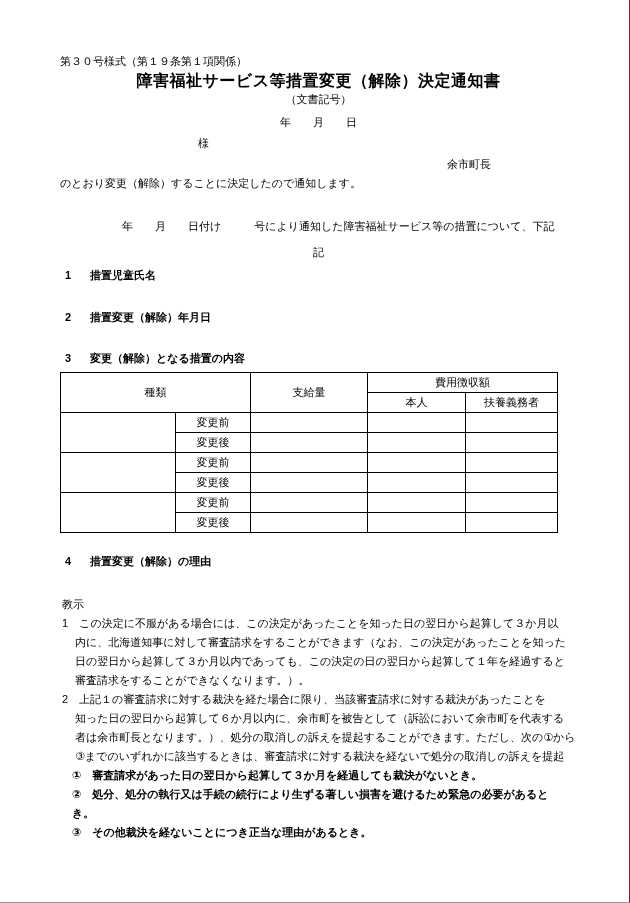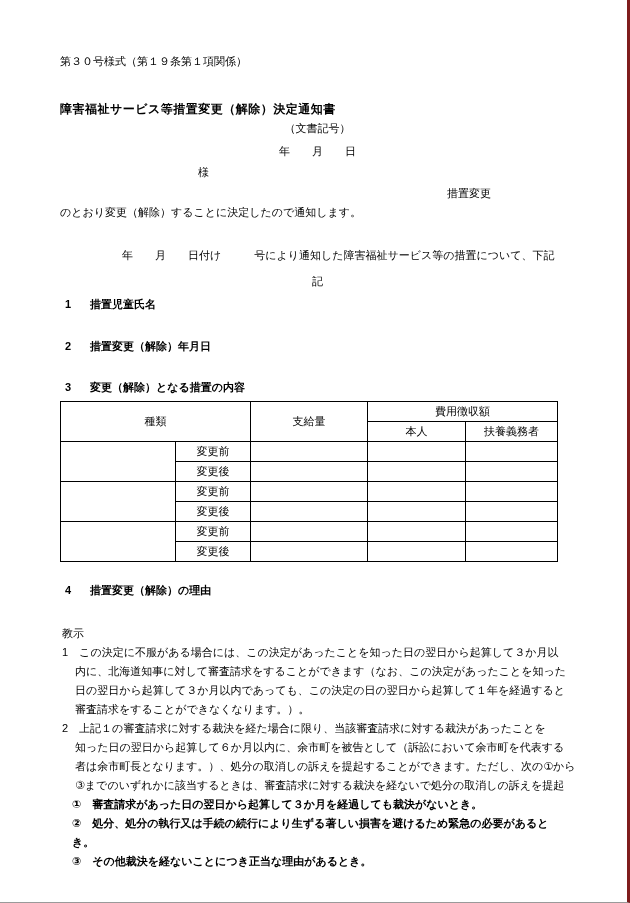--- a/index.html
+++ b/index.html
@@ -3,35 +3,34 @@
 <meta charset="utf-8">
 <style>
   * { margin: 0; padding: 0; box-sizing: border-box; }
   html, body { background: #e8e8e8; }
   .page {
     position: relative;
     width: 630px;
     height: 903px;
     margin: 0 auto;
     background: #ffffff;
-    border-right: 3px solid #7f1d1d;
+    border-right: 1px solid #7f1d1d;
     border-bottom: 1px solid #9a9a9a;
     color: #000000;
     font-family: "Liberation Sans", "DejaVu Sans", sans-serif;
     font-size: 11px;
     line-height: 19px;
     padding: 52px 52px 0 60px;
     overflow: hidden;
   }
   .line { white-space: pre; }
   .title-line {
-    margin-top: 29px;
-    text-align: left;
+    text-align: center;
     font-weight: bold;
-    font-size: 12px;
+    font-size: 16px;
     letter-spacing: 0.5px;
   }
   .right-line { text-align: center; }
   .doc-symbol { margin-top: 0; }
   .date-line  { margin-top: 4px; }
   .recipient-line { margin-top: 2px; padding-left: 138px; }
   .issuer-line    { margin-top: 2px; padding-left: 387px; }
   .body-line-1 { margin-top: 24px; text-indent: 62px; }
   .body-line-2 { margin-top: 0; }
   .record-line { margin-top: 7px; text-align: center; }
@@ -73,21 +72,21 @@
   <div class="line">第３０号様式（第１９条第１項関係）</div>
 
   <div class="line title-line">障害福祉サービス等措置変更（解除）決定通知書</div>
 
   <div class="line right-line doc-symbol">（文書記号）</div>
 
   <div class="line right-line date-line">年　　月　　日</div>
 
   <div class="line recipient-line">様</div>
 
-  <div class="line issuer-line">措置変更</div>
+  <div class="line issuer-line">余市町長</div>
 
   <div class="line body-line-2">のとおり変更（解除）することに決定したので通知します。</div>
   <div class="line body-line-1">年　　月　　日付け　　　号により通知した障害福祉サービス等の措置について、下記</div>
 
   <div class="line record-line">記</div>
 
   <div class="line section section-1"><span class="num">1</span><span>措置児童氏名</span></div>
 
   <div class="line section section-2"><span class="num">2</span><span>措置変更（解除）年月日</span></div>
 

